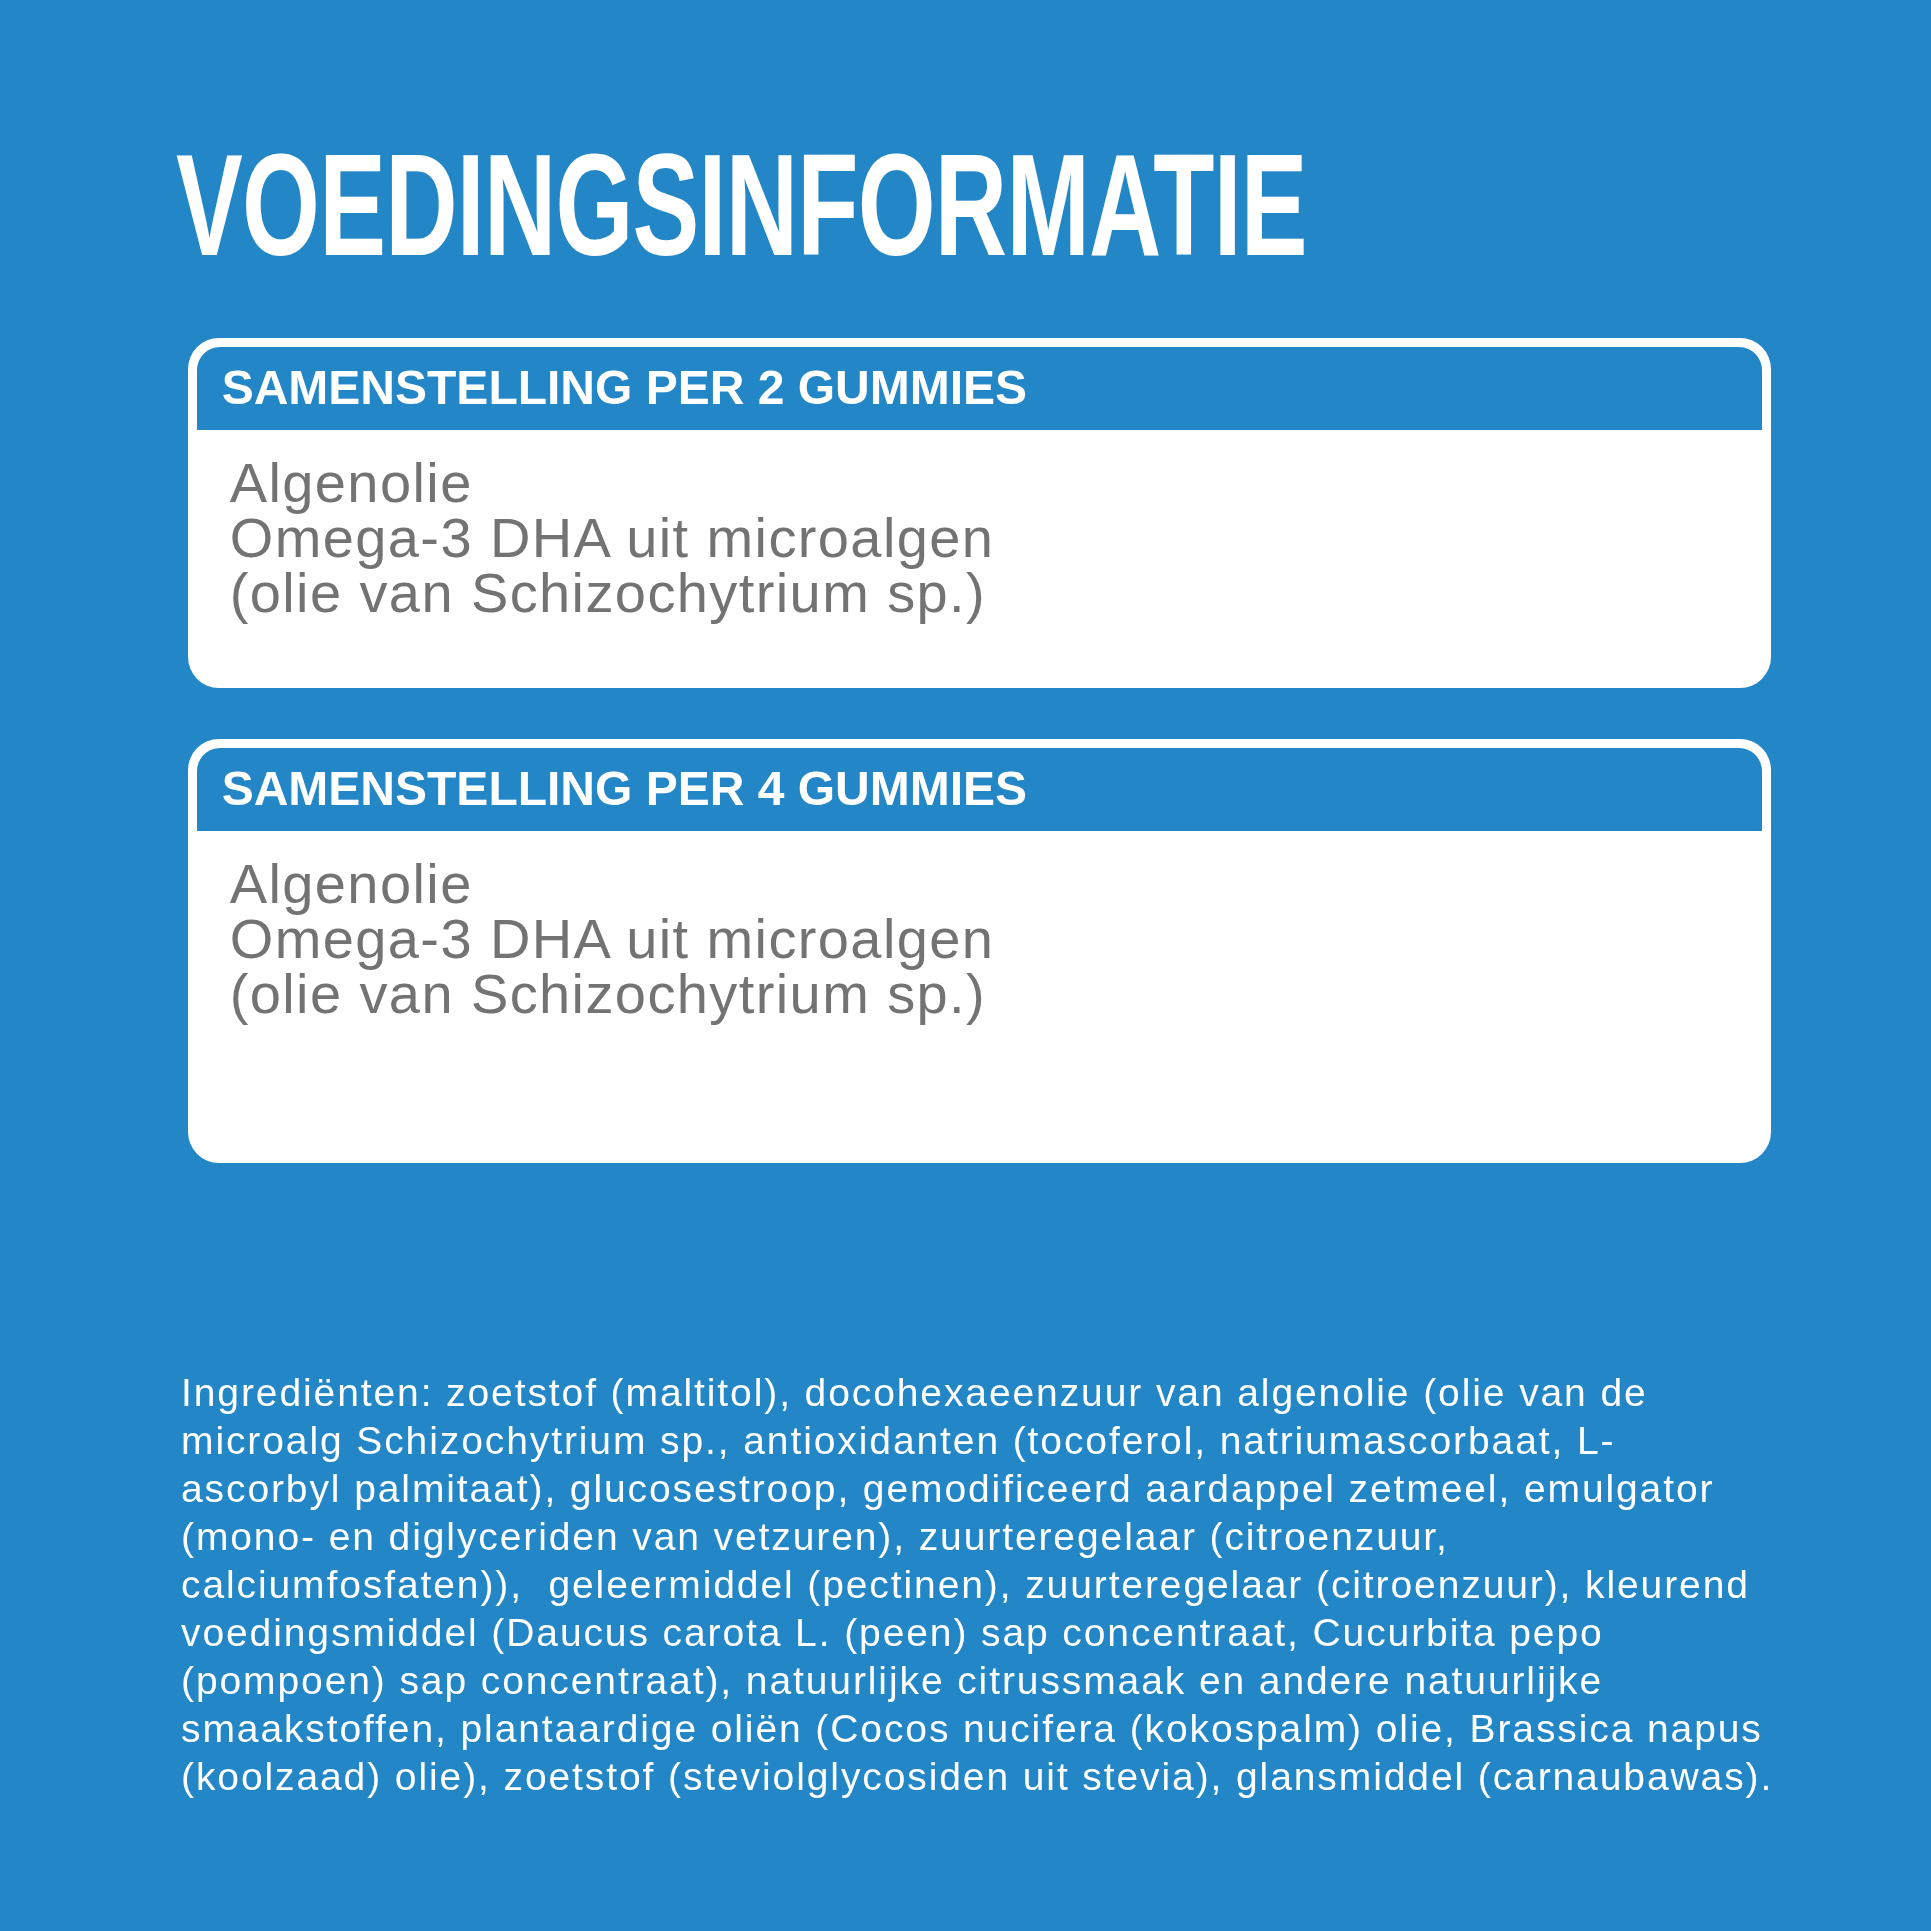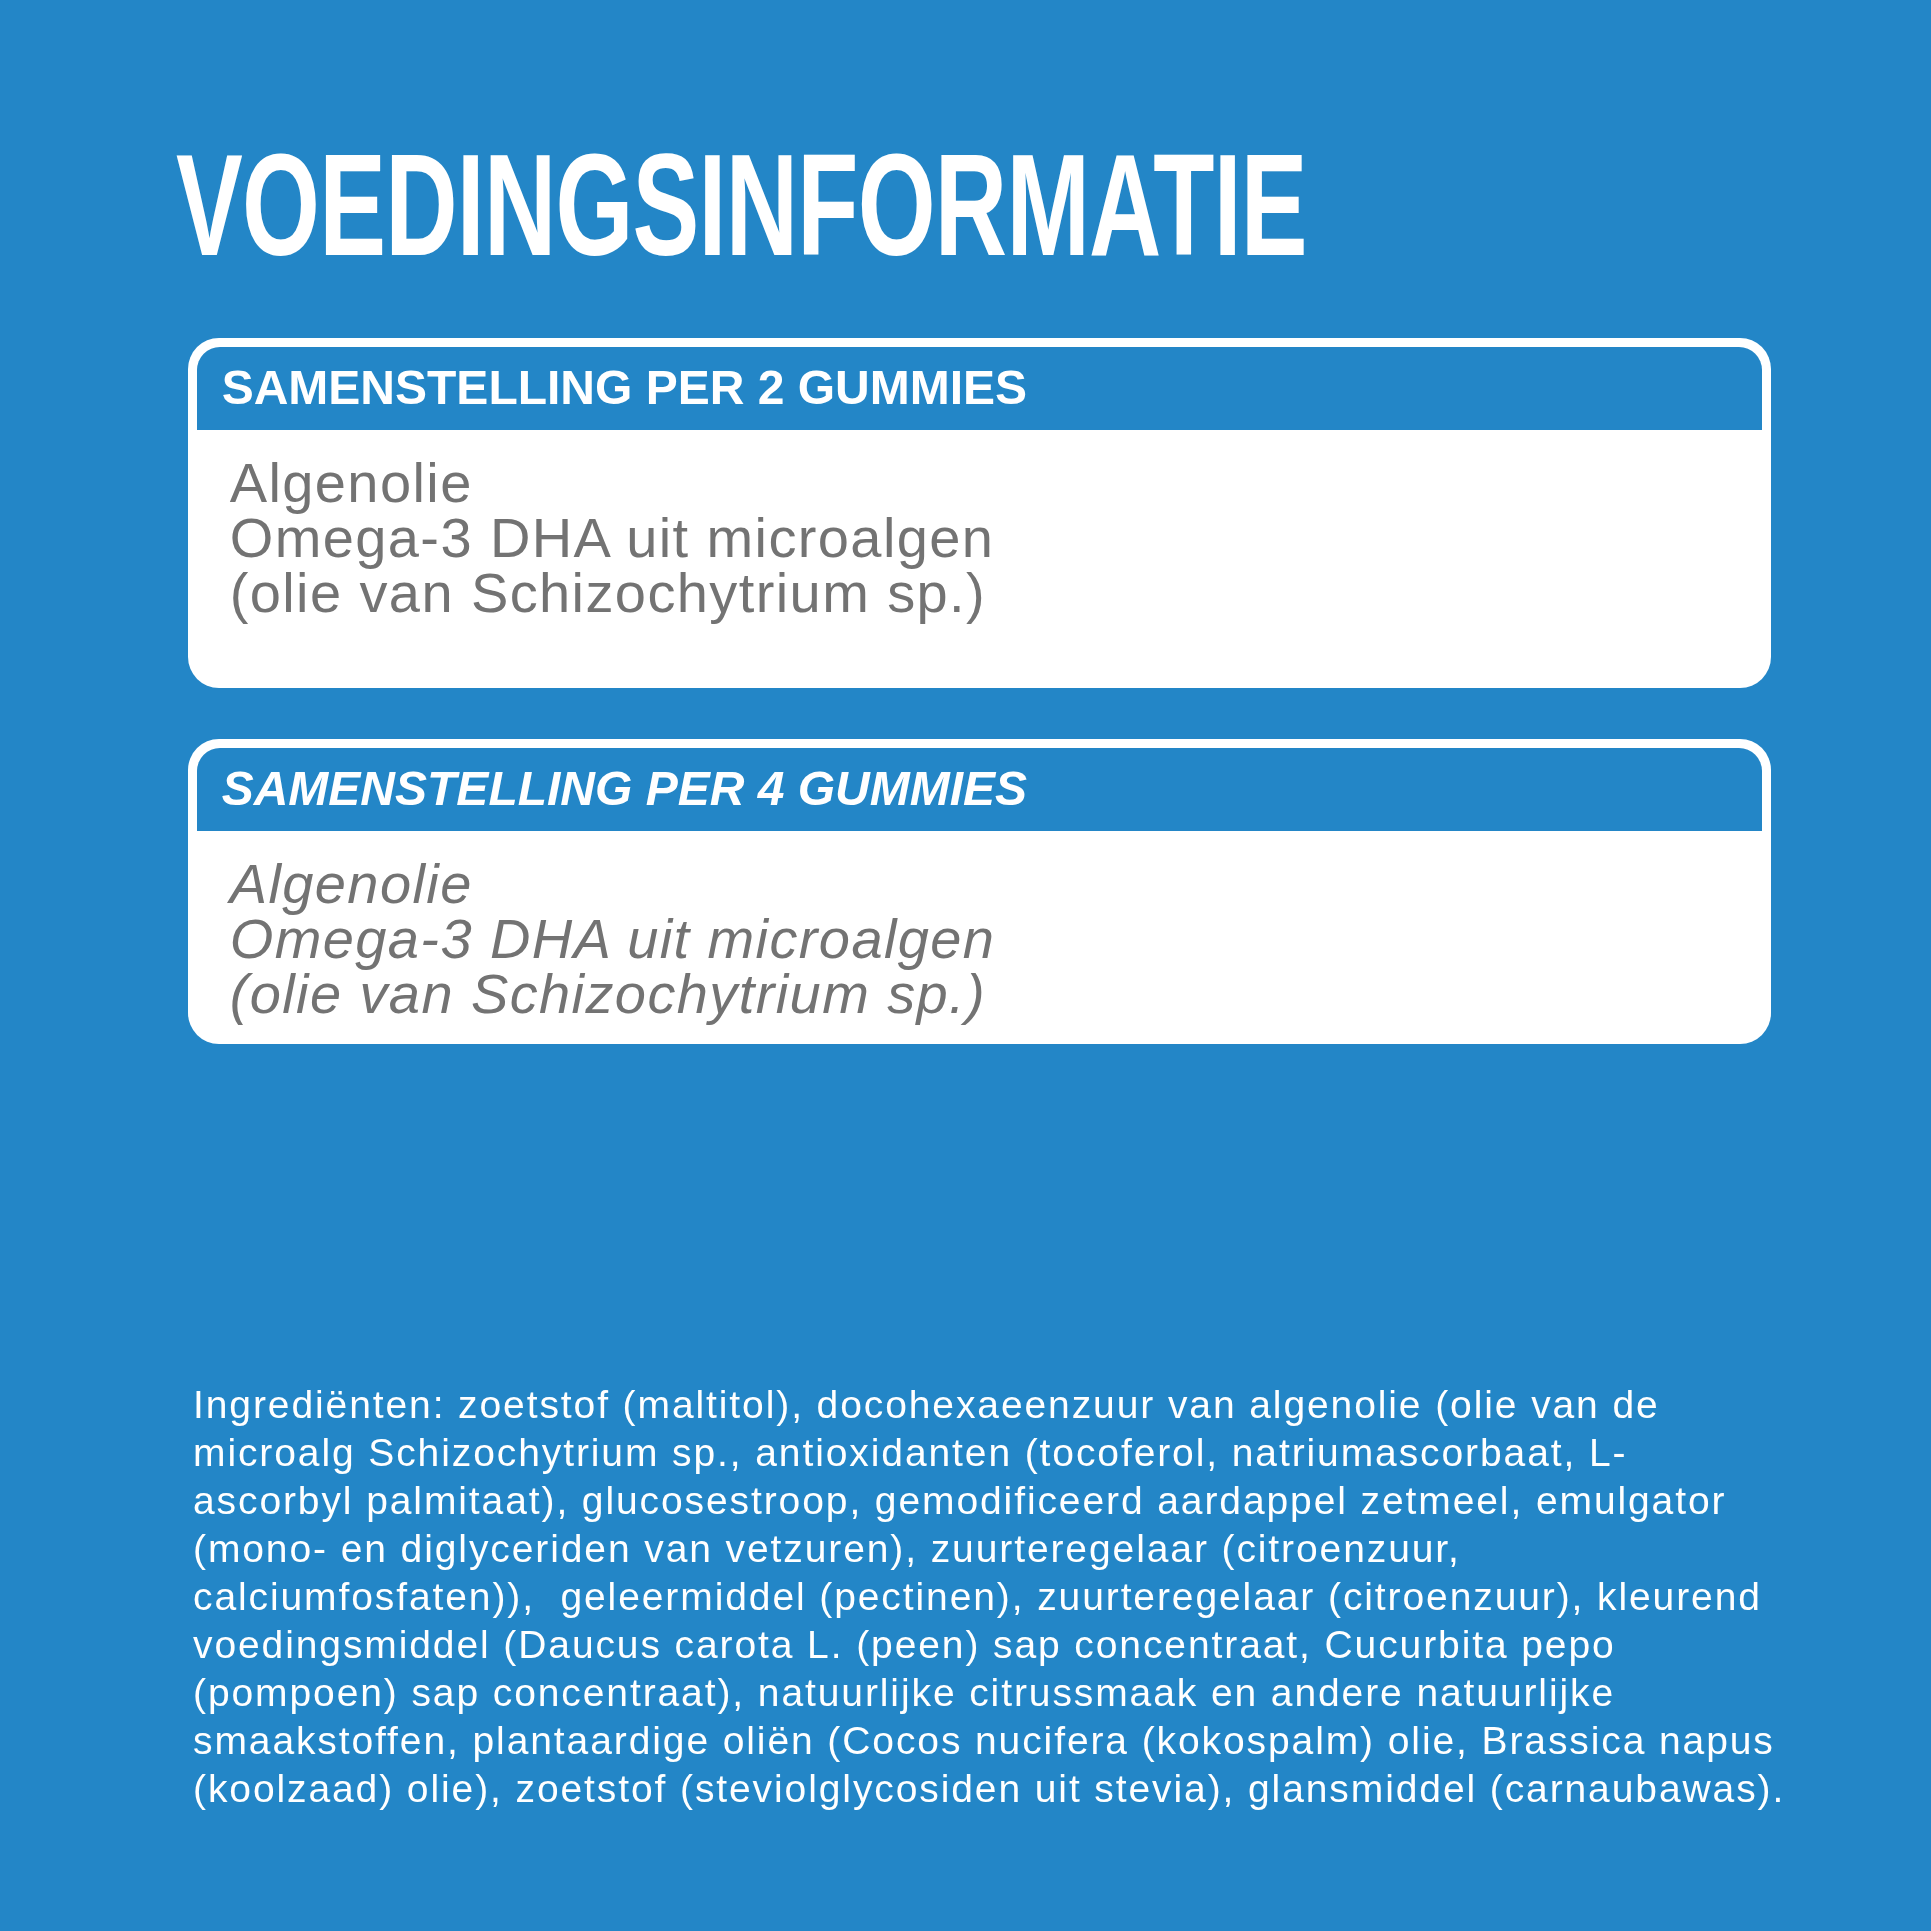--- a/index.html
+++ b/index.html
@@ -31,21 +31,21 @@
   .card {
     position: absolute;
     left: 188px;
     width: 1583px;
     box-sizing: border-box;
     background: #FFFFFF;
     border-radius: 31px;
     padding: 8.7px;
   }
   .card--one { top: 338px; height: 350px; }
-  .card--two { top: 739px; height: 305px; font-style: italic; }
+  .card--two { top: 739px; height: 424px; }
   .card__header {
     background: #2386C7;
     height: 83px;
     border-radius: 23px 23px 0 0;
     display: flex;
     align-items: center;
     padding-left: 25px;
     box-sizing: border-box;
   }
   .card__header-text {
@@ -68,21 +68,21 @@
   .card__labels div { white-space: nowrap; }
   .card__values {
     text-align: right;
   }
   .card__values div { white-space: nowrap; }
   .ingredients {
     position: absolute;
     left: 181px;
     top: 1369px;
     width: 1699px;
-    margin: 12px;
+    margin: 0;
     color: #FFFFFF;
     font-size: 39px;
     line-height: 48px;
     letter-spacing: 1.9px;
     white-space: pre-wrap;
   }
 </style>
 </head>
 <body>
 

